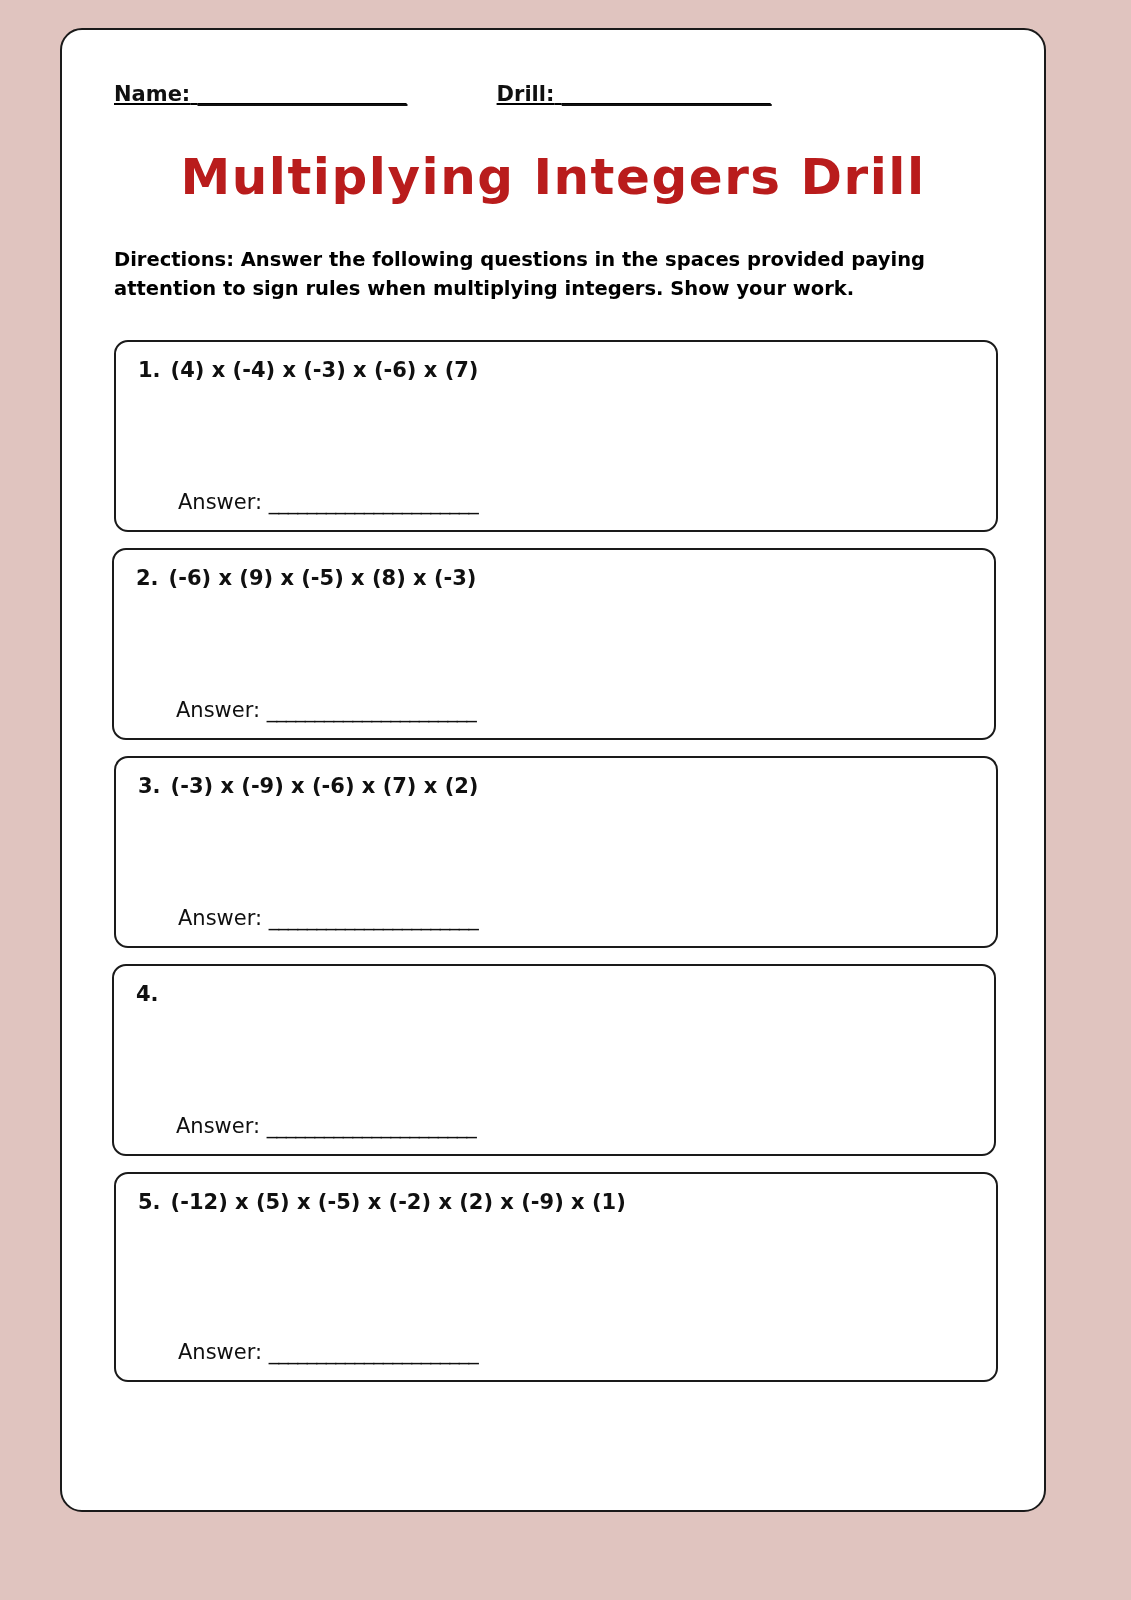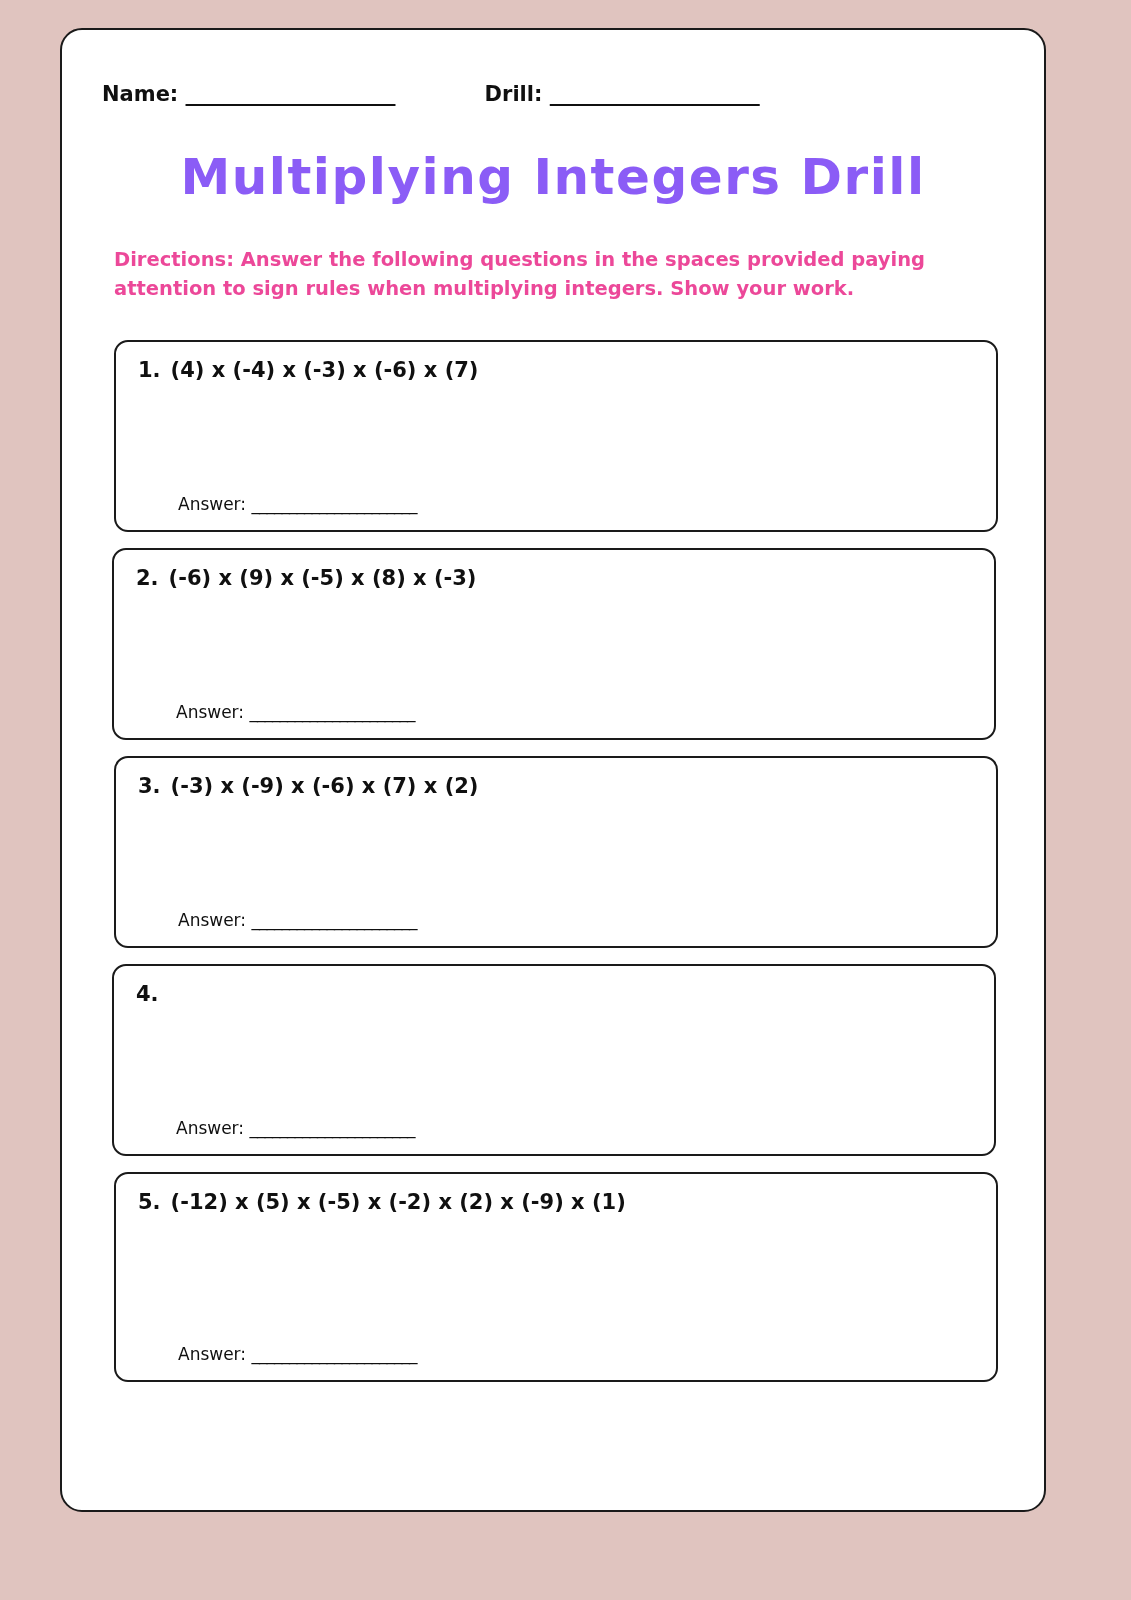--- a/index.html
+++ b/index.html
@@ -19,25 +19,26 @@
     top: 28px;
     width: 986px;
     height: 1484px;
     background: #ffffff;
     border: 2px solid #1a1a1a;
     border-radius: 22px;
     box-sizing: border-box;
   }
   .header-row {
     position: absolute;
-    left: 40px;
+    left: 52px;
     top: 52px;
     width: 880px;
     display: flex;
     align-items: flex-end;
+    text-decoration: underline;
   }
   .field {
     font-size: 21px;
     font-weight: bold;
     color: #101010;
     white-space: nowrap;
   }
   .field .line {
     font-weight: bold;
     letter-spacing: -1px;
@@ -46,32 +47,32 @@
 
   .title {
     position: absolute;
     left: 0;
     right: 0;
     top: 118px;
     text-align: center;
     font-size: 50px;
     font-weight: bold;
     letter-spacing: 1.5px;
-    color: #8b5cf6;
+    color: #b91c1c;
   }
 
   .directions {
     position: absolute;
     left: 52px;
     top: 215px;
     width: 840px;
     font-size: 19.5px;
     font-weight: bold;
     line-height: 1.5;
-    color: #ec4899;
+    color: #000000;
   }
 
   .problems {
     position: absolute;
     left: 50px;
     top: 310px;
     width: 890px;
   }
 
   .problem {
@@ -98,21 +99,21 @@
     font-weight: bold;
     margin-right: 10px;
   }
   .prob-text {
     font-weight: bold;
   }
   .answer-line {
     position: absolute;
     left: 62px;
     bottom: 16px;
-    font-size: 17px;
+    font-size: 21px;
     color: #101010;
     white-space: nowrap;
     text-align: center;
   }
   .answer-line .line { letter-spacing: -1px; }
 </style>
 </head>
 <body>
 
 <div class="page">

